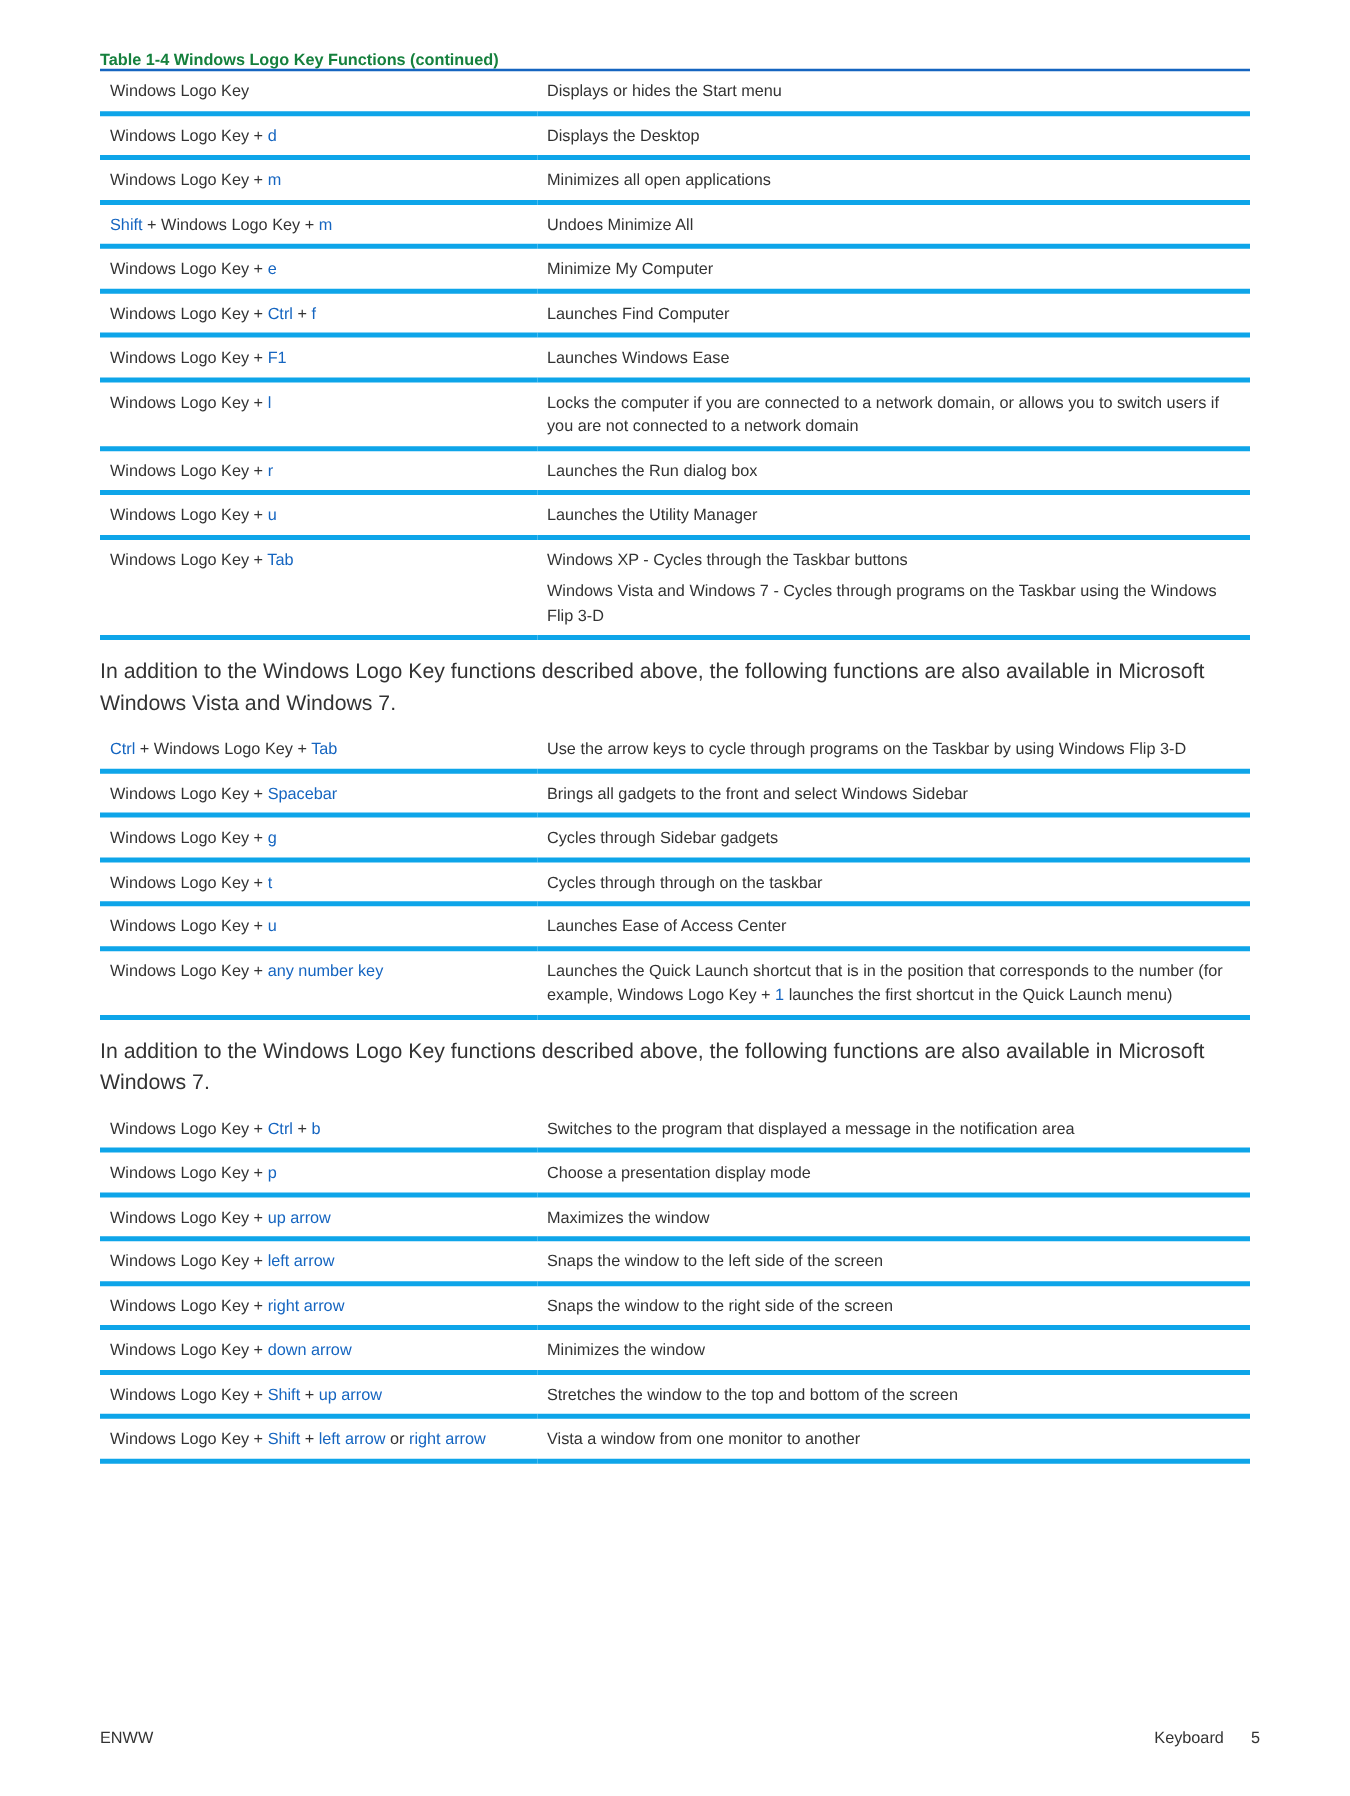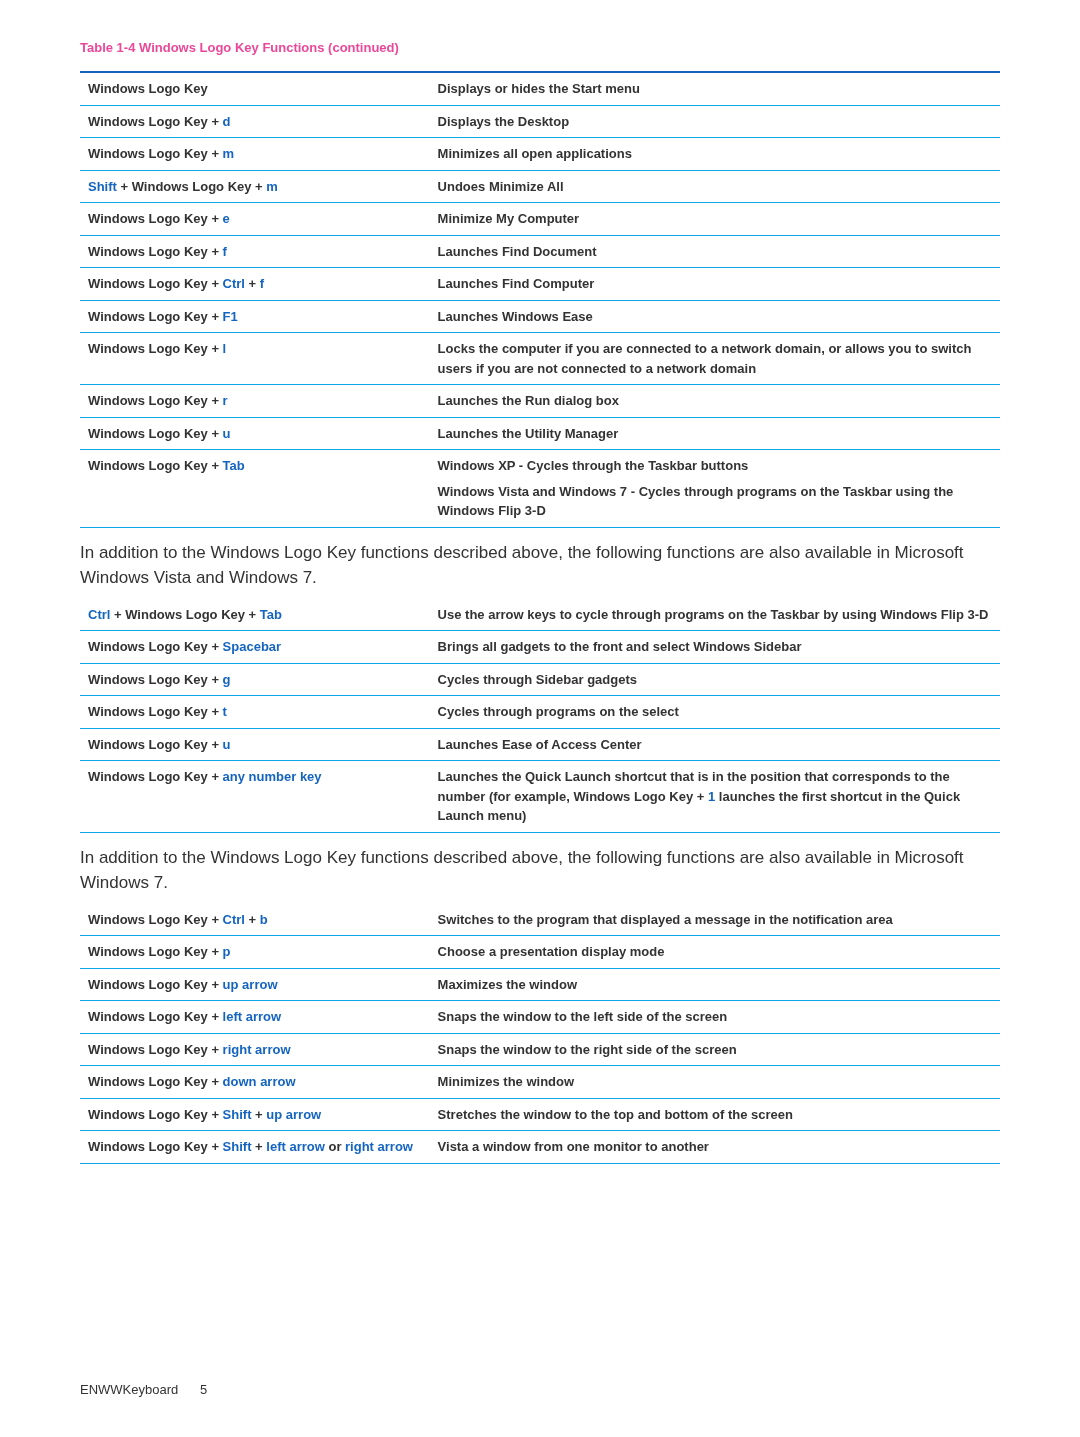--- a/index.html
+++ b/index.html
@@ -9,59 +9,59 @@
       color: #333;
       background: #fff;
       width: 1080px;
       min-height: 1437px;
       position: relative;
     }
     .page {
       padding: 40px 80px 80px 80px;
     }
     .table-title {
-      color: #ec4899;
+      color: #15803d;
       font-size: 13px;
       font-weight: bold;
       margin-bottom: 0;
       border-bottom: 2px solid #1565c0;
-      padding-bottom: 16px;
+      padding-bottom: 0;
     }
     table {
       width: 100%;
       border-collapse: collapse;
       margin-bottom: 12px;
     }
     table td {
       padding: 6px 8px;
       vertical-align: top;
-      border-bottom: 1px solid #0ea5e9;
+      border-bottom: 4px solid #0ea5e9;
       line-height: 1.5;
-      font-weight: bold;
     }
     table td:first-child {
       width: 38%;
       white-space: nowrap;
     }
     table td:last-child {
       width: 62%;
     }
     .blue { color: #1565c0; }
     .note-text {
       font-size: 17px;
       color: #333;
       margin: 10px 0 8px 0;
       line-height: 1.5;
     }
     .footer {
       position: absolute;
       bottom: 40px;
       left: 80px;
-      right: 96px;
+      right: 72px;
       display: flex;
+      justify-content: space-between;
       font-size: 13px;
       color: #333;
     }
   </style>
 </head>
 <body>
 
 <div class="page">
 
   <div class="table-title">Table 1-4  Windows Logo Key Functions (continued)</div>
@@ -80,24 +80,20 @@
           <td>Windows Logo Key + <span class="blue">m</span></td>
           <td>Minimizes all open applications</td>
         </tr>
         <tr>
           <td><span class="blue">Shift</span> + Windows Logo Key + <span class="blue">m</span></td>
           <td>Undoes Minimize All</td>
         </tr>
         <tr>
           <td>Windows Logo Key + <span class="blue">e</span></td>
           <td>Minimize My Computer</td>
-        </tr>
-        <tr>
-          <td>Windows Logo Key + <span class="blue">f</span></td>
-          <td>Launches Find Document</td>
         </tr>
         <tr>
           <td>Windows Logo Key + <span class="blue">Ctrl</span> + <span class="blue">f</span></td>
           <td>Launches Find Computer</td>
         </tr>
         <tr>
           <td>Windows Logo Key + <span class="blue">F1</span></td>
           <td>Launches Windows Ease</td>
         </tr>
         <tr>
@@ -133,21 +129,21 @@
         <tr>
           <td>Windows Logo Key + <span class="blue">Spacebar</span></td>
           <td>Brings all gadgets to the front and select Windows Sidebar</td>
         </tr>
         <tr>
           <td>Windows Logo Key + <span class="blue">g</span></td>
           <td>Cycles through Sidebar gadgets</td>
         </tr>
         <tr>
           <td>Windows Logo Key + <span class="blue">t</span></td>
-          <td>Cycles through programs on the select</td>
+          <td>Cycles through through on the taskbar</td>
         </tr>
         <tr>
           <td>Windows Logo Key + <span class="blue">u</span></td>
           <td>Launches Ease of Access Center</td>
         </tr>
         <tr>
           <td>Windows Logo Key + <span class="blue">any number key</span></td>
           <td>Launches the Quick Launch shortcut that is in the position that corresponds to the number (for example, Windows Logo Key + <span class="blue">1</span> launches the first shortcut in the Quick Launch menu)</td>
         </tr>
       </tbody>

